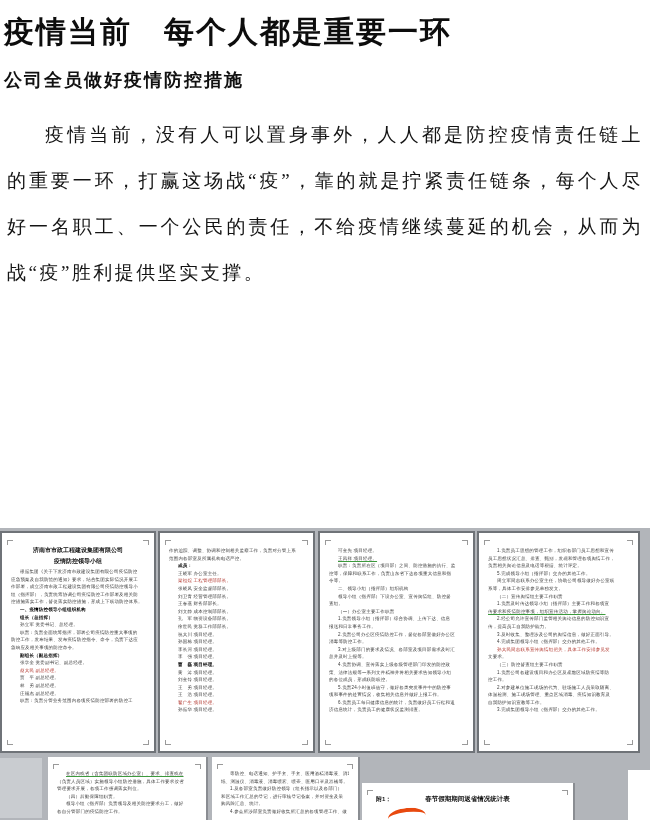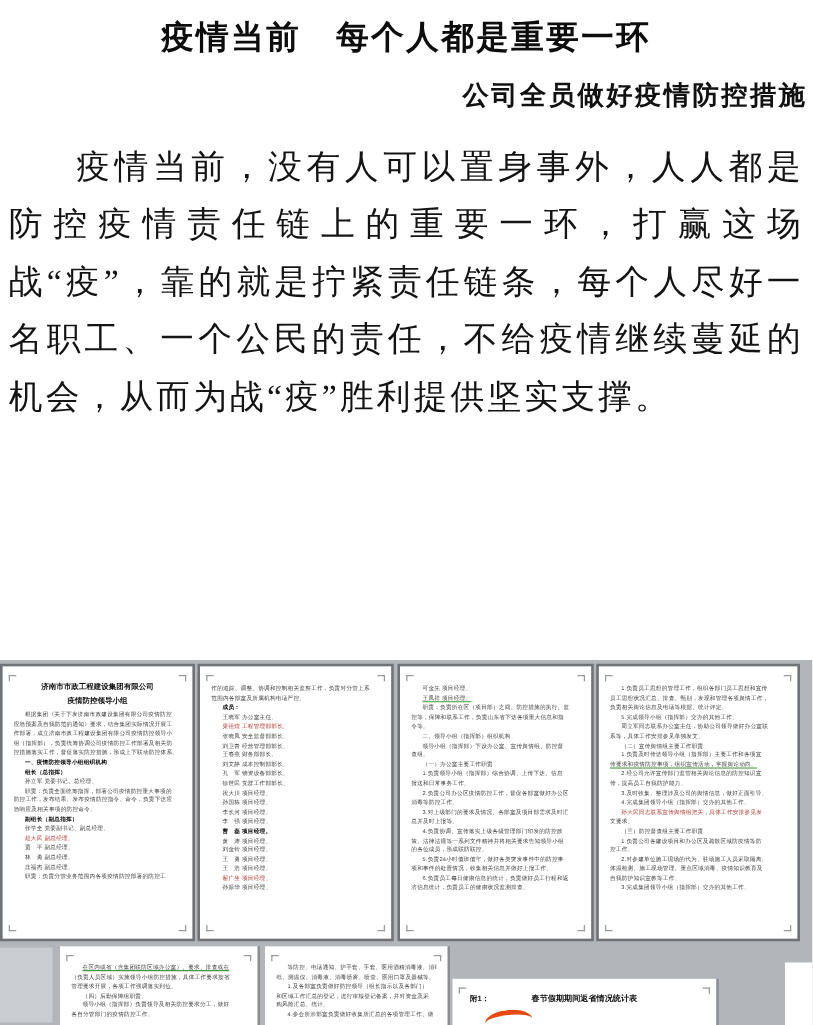--- a/index.html
+++ b/index.html
@@ -6,29 +6,29 @@
   body{
     width:650px;height:820px;overflow:hidden;position:relative;
     background:#ffffff;
     font-family:"Liberation Serif","DejaVu Serif",serif;
   }
   .canvas{position:absolute;left:0;top:0;width:650px;height:820px;overflow:hidden;}
 
   
   .article{position:absolute;left:0;top:0;width:650px;height:528px;overflow:hidden;background:#fff;}
   .art-title{
-    margin:12px 4px 0;font-size:26px;font-weight:700;text-align:center;
+    margin:12px 4px 0;font-size:30px;font-weight:700;
     letter-spacing:2px;color:#0d0d0d;white-space:nowrap;
   }
   .art-subtitle{
-    margin:15px 4px 0;font-size:21px;font-weight:700;text-align:right;
+    margin:15px 4px 0;font-size:18px;font-weight:700;text-align:left;
     letter-spacing:2px;color:#111;
   }
   .body-p{
-    margin:0 7px;font-size:27px;line-height:46px;color:#141414;
+    margin:0 7px;font-size:19px;line-height:46px;color:#141414;
     text-indent:2em;text-align:justify;letter-spacing:2.5px;
   }
   .body-p.first{margin-top:20px;}
 
   
   .thumbs{
     position:absolute;left:0;top:528px;width:650px;height:292px;
     background:#b2b5ba;overflow:hidden;
     font-family:"Liberation Sans","DejaVu Sans",sans-serif;
   }

